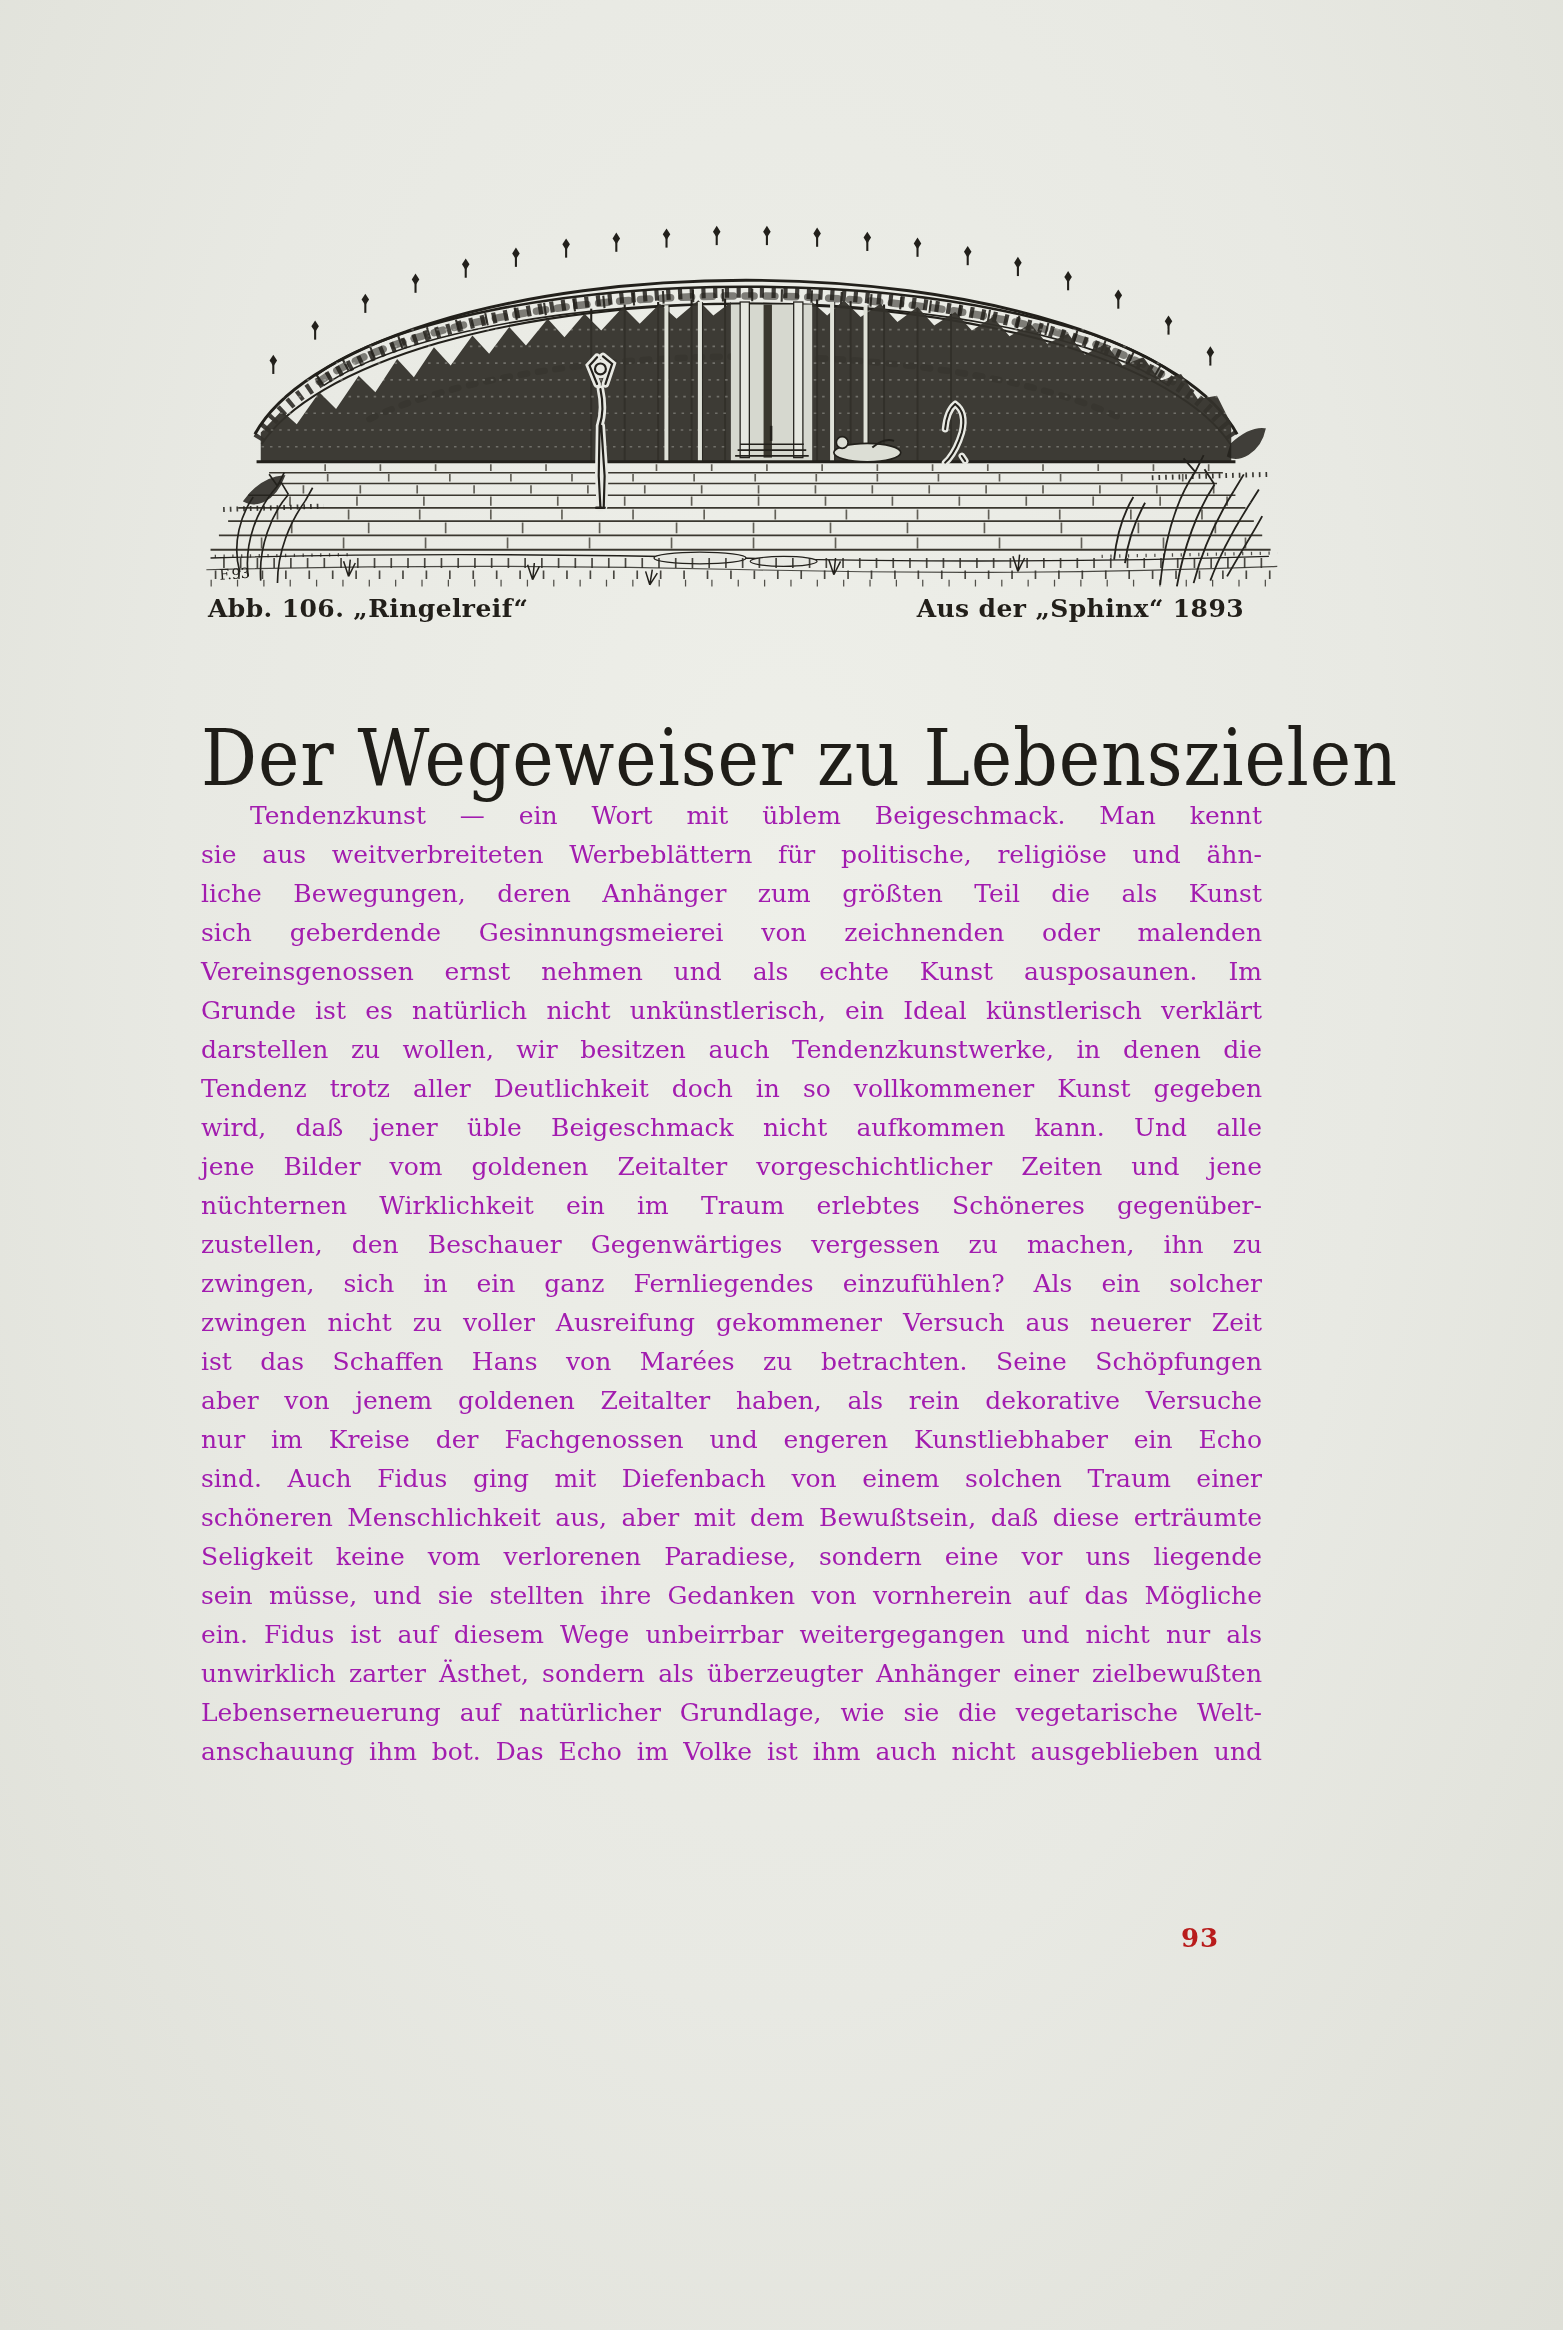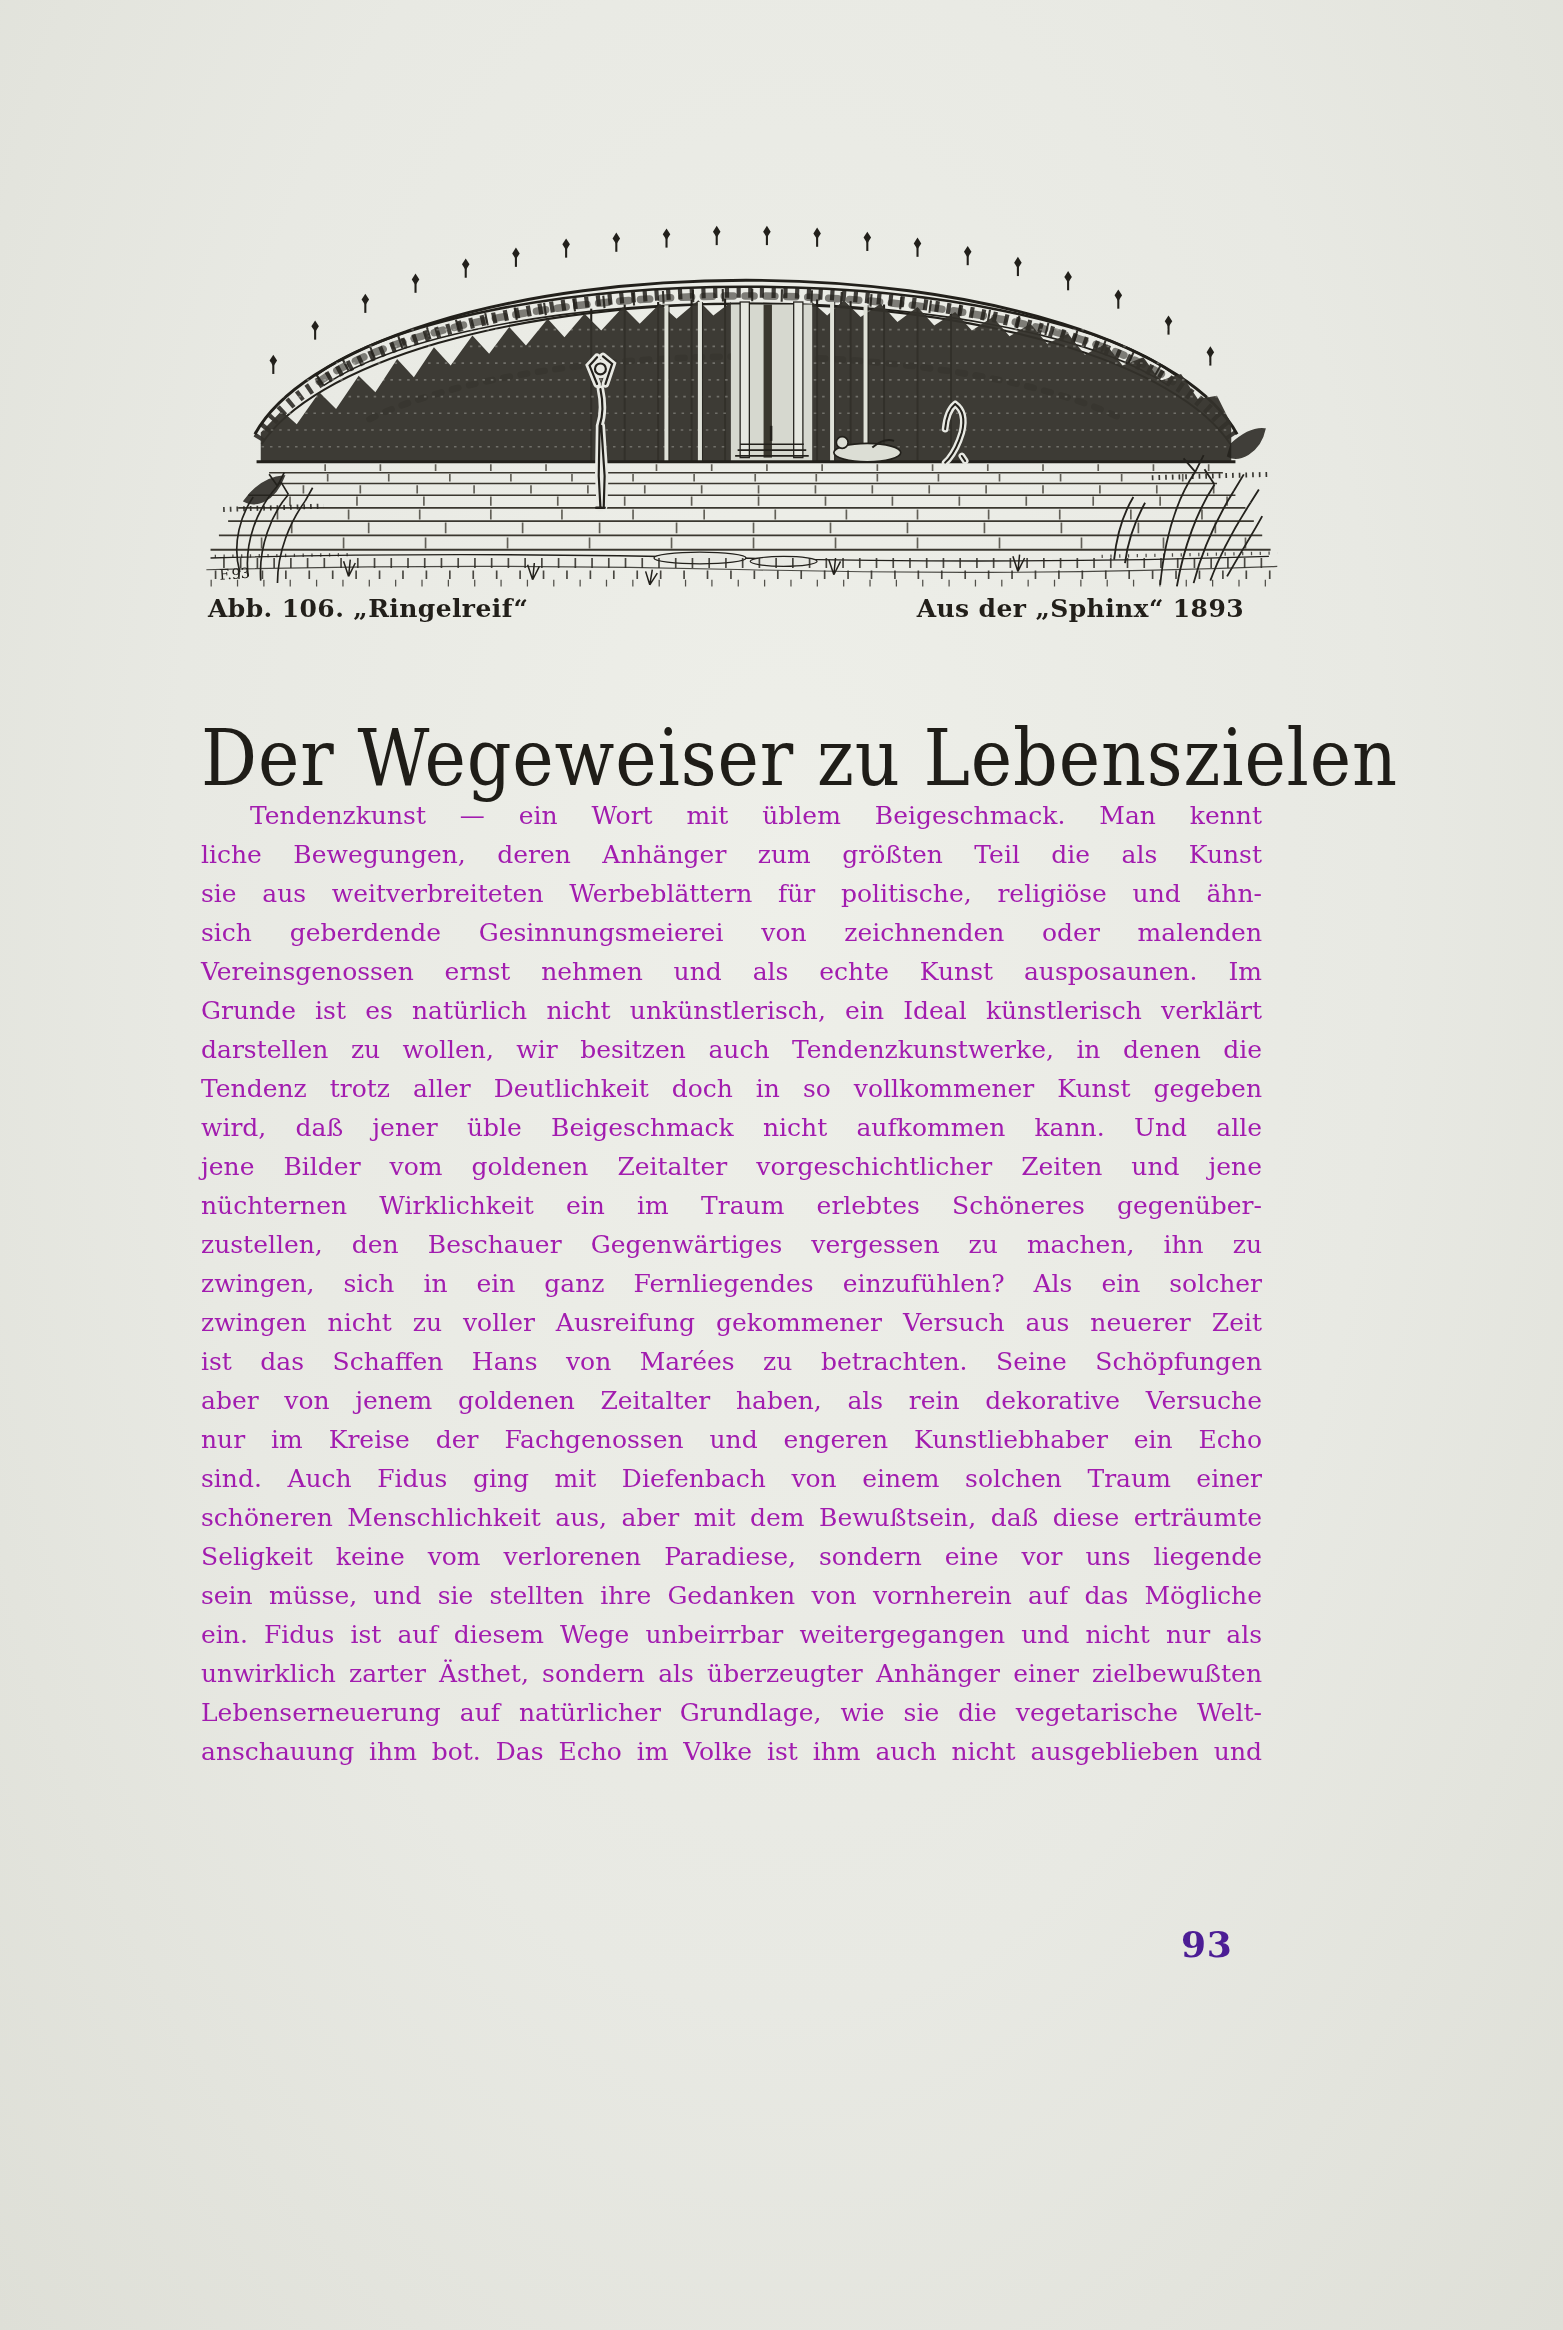--- a/index.html
+++ b/index.html
@@ -24,21 +24,21 @@
     white-space:nowrap;
   }
   .body-text{
     position:absolute;left:201px;top:796px;width:1061px;
     font-size:25px;line-height:39px;color:#a21caf;
   }
   .bl{text-align:justify;text-align-last:justify;}
   .bl.first{text-indent:49px;}
   .page-number{
     position:absolute;left:1181px;top:1923px;width:67px;
-    font-size:36px;font-weight:bold;color:#4c1d95;letter-spacing:0.8px;
+    font-size:26px;font-weight:bold;color:#b91c1c;letter-spacing:0.8px;
   }
   svg .ink{stroke:#22201b;fill:none;}
   svg text{font-family:"DejaVu Serif","Liberation Serif",serif;}
 </style>
 </head>
 <body>
 
 <div class="page">
 
   <div class="illustration">
@@ -221,22 +221,22 @@
 
   <div class="caption-row">
     <span>Abb. 106.  „Ringelreif“</span>
     <span>Aus der „Sphinx“ 1893</span>
   </div>
 
   <h1 class="title">Der Wegeweiser zu Lebenszielen</h1>
 
   <div class="body-text">
     <div class="bl first">Tendenzkunst — ein Wort mit üblem Beigeschmack.  Man kennt</div>
+    <div class="bl">sie aus weitverbreiteten Werbeblättern für politische, religiöse und ähn-</div>
     <div class="bl">liche Bewegungen, deren Anhänger zum größten Teil die als Kunst</div>
-    <div class="bl">sie aus weitverbreiteten Werbeblättern für politische, religiöse und ähn-</div>
     <div class="bl">sich geberdende Gesinnungsmeierei von zeichnenden oder malenden</div>
     <div class="bl">Vereinsgenossen ernst nehmen und als echte Kunst ausposaunen.  Im</div>
     <div class="bl">Grunde ist es natürlich nicht unkünstlerisch, ein Ideal künstlerisch verklärt</div>
     <div class="bl">darstellen zu wollen, wir besitzen auch Tendenzkunstwerke, in denen die</div>
     <div class="bl">Tendenz trotz aller Deutlichkeit doch in so vollkommener Kunst gegeben</div>
     <div class="bl">wird, daß jener üble Beigeschmack nicht aufkommen kann.  Und alle</div>
     <div class="bl">jene Bilder vom goldenen Zeitalter vorgeschichtlicher Zeiten und jene</div>
     <div class="bl">nüchternen Wirklichkeit ein im Traum erlebtes Schöneres gegenüber-</div>
     <div class="bl">zustellen, den Beschauer Gegenwärtiges vergessen zu machen, ihn zu</div>
     <div class="bl">zwingen, sich in ein ganz Fernliegendes einzufühlen?  Als ein solcher</div>

